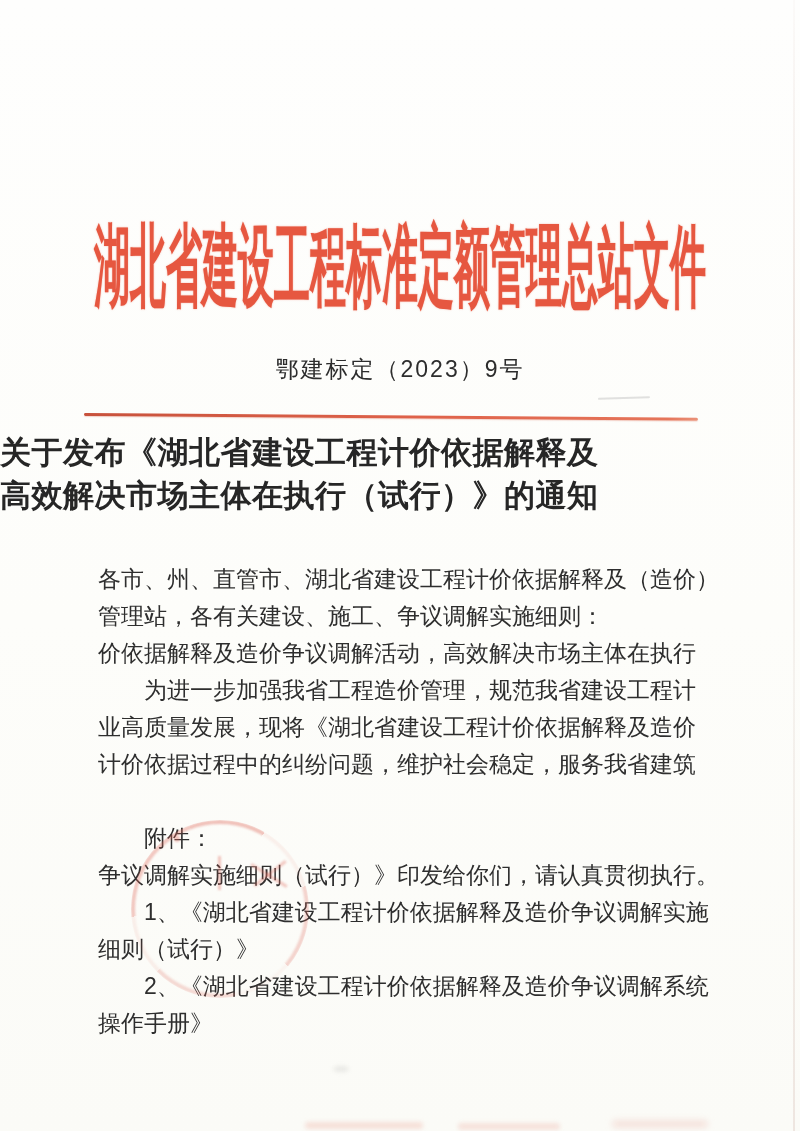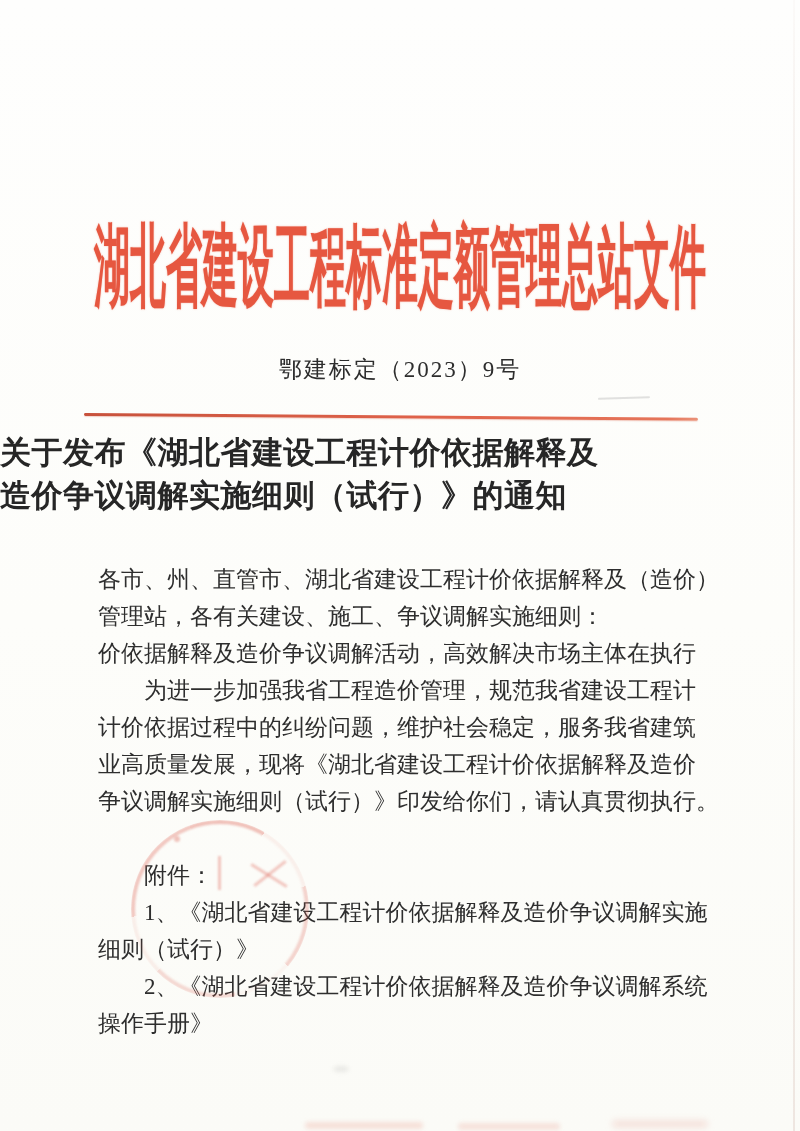--- a/index.html
+++ b/index.html
@@ -2,21 +2,21 @@
 <html><head>
 <meta charset="utf-8">
 <style>
   html, body { margin: 0; padding: 0; background: #ffffff; }
   .page {
     position: relative;
     width: 800px;
     height: 1131px;
     overflow: hidden;
     background: linear-gradient(180deg, #fefefd 0%, #fdfdfa 55%, #fbfbf7 100%);
-    font-family: Liberation Serif, serif;
+    font-family: Liberation Sans, sans-serif;
   }
 
   
   .letterhead {
     position: absolute;
     top: 222px;
     left: 0;
     width: 100%;
     text-align: center;
     font-size: 36px;
@@ -149,32 +149,32 @@
 
   <div class="letterhead">湖北省建设工程标准定额管理总站文件</div>
 
   <div class="doc-number">鄂建标定（2023）9号</div>
 
   <div class="red-rule"></div>
   <div class="gray-artifact"></div>
 
   <div class="doc-title">
     <div>关于发布《湖北省建设工程计价依据解释及</div>
-    <div>造价争议调解实施细则（试行）》的通知</div>
+    <div>高效解决市场主体在执行（试行）》的通知</div>
   </div>
 
   <div class="body-text">
     <div class="line">各市、州、直管市、湖北省建设工程计价依据解释及（造价）</div>
     <div class="line">管理站，各有关建设、施工、争议调解实施细则：</div>
     <div class="line">价依据解释及造价争议调解活动，高效解决市场主体在执行</div>
     <div class="line indent">为进一步加强我省工程造价管理，规范我省建设工程计</div>
+    <div class="line">业高质量发展，现将《湖北省建设工程计价依据解释及造价</div>
     <div class="line">计价依据过程中的纠纷问题，维护社会稳定，服务我省建筑</div>
-    <div class="line">业高质量发展，现将《湖北省建设工程计价依据解释及造价</div>
+    <div class="line indent gap-above">附件：</div>
     <div class="line">争议调解实施细则（试行）》印发给你们，请认真贯彻执行。</div>
-    <div class="line indent gap-above">附件：</div>
     <div class="line indent">1、《湖北省建设工程计价依据解释及造价争议调解实施</div>
     <div class="line">细则（试行）》</div>
     <div class="line indent">2、《湖北省建设工程计价依据解释及造价争议调解系统</div>
     <div class="line">操作手册》</div>
   </div>
 
   <div class="seal">
     <div class="seal-ring"></div>
     <div class="seal-mark seal-x1"></div>
     <div class="seal-mark seal-x2"></div>

